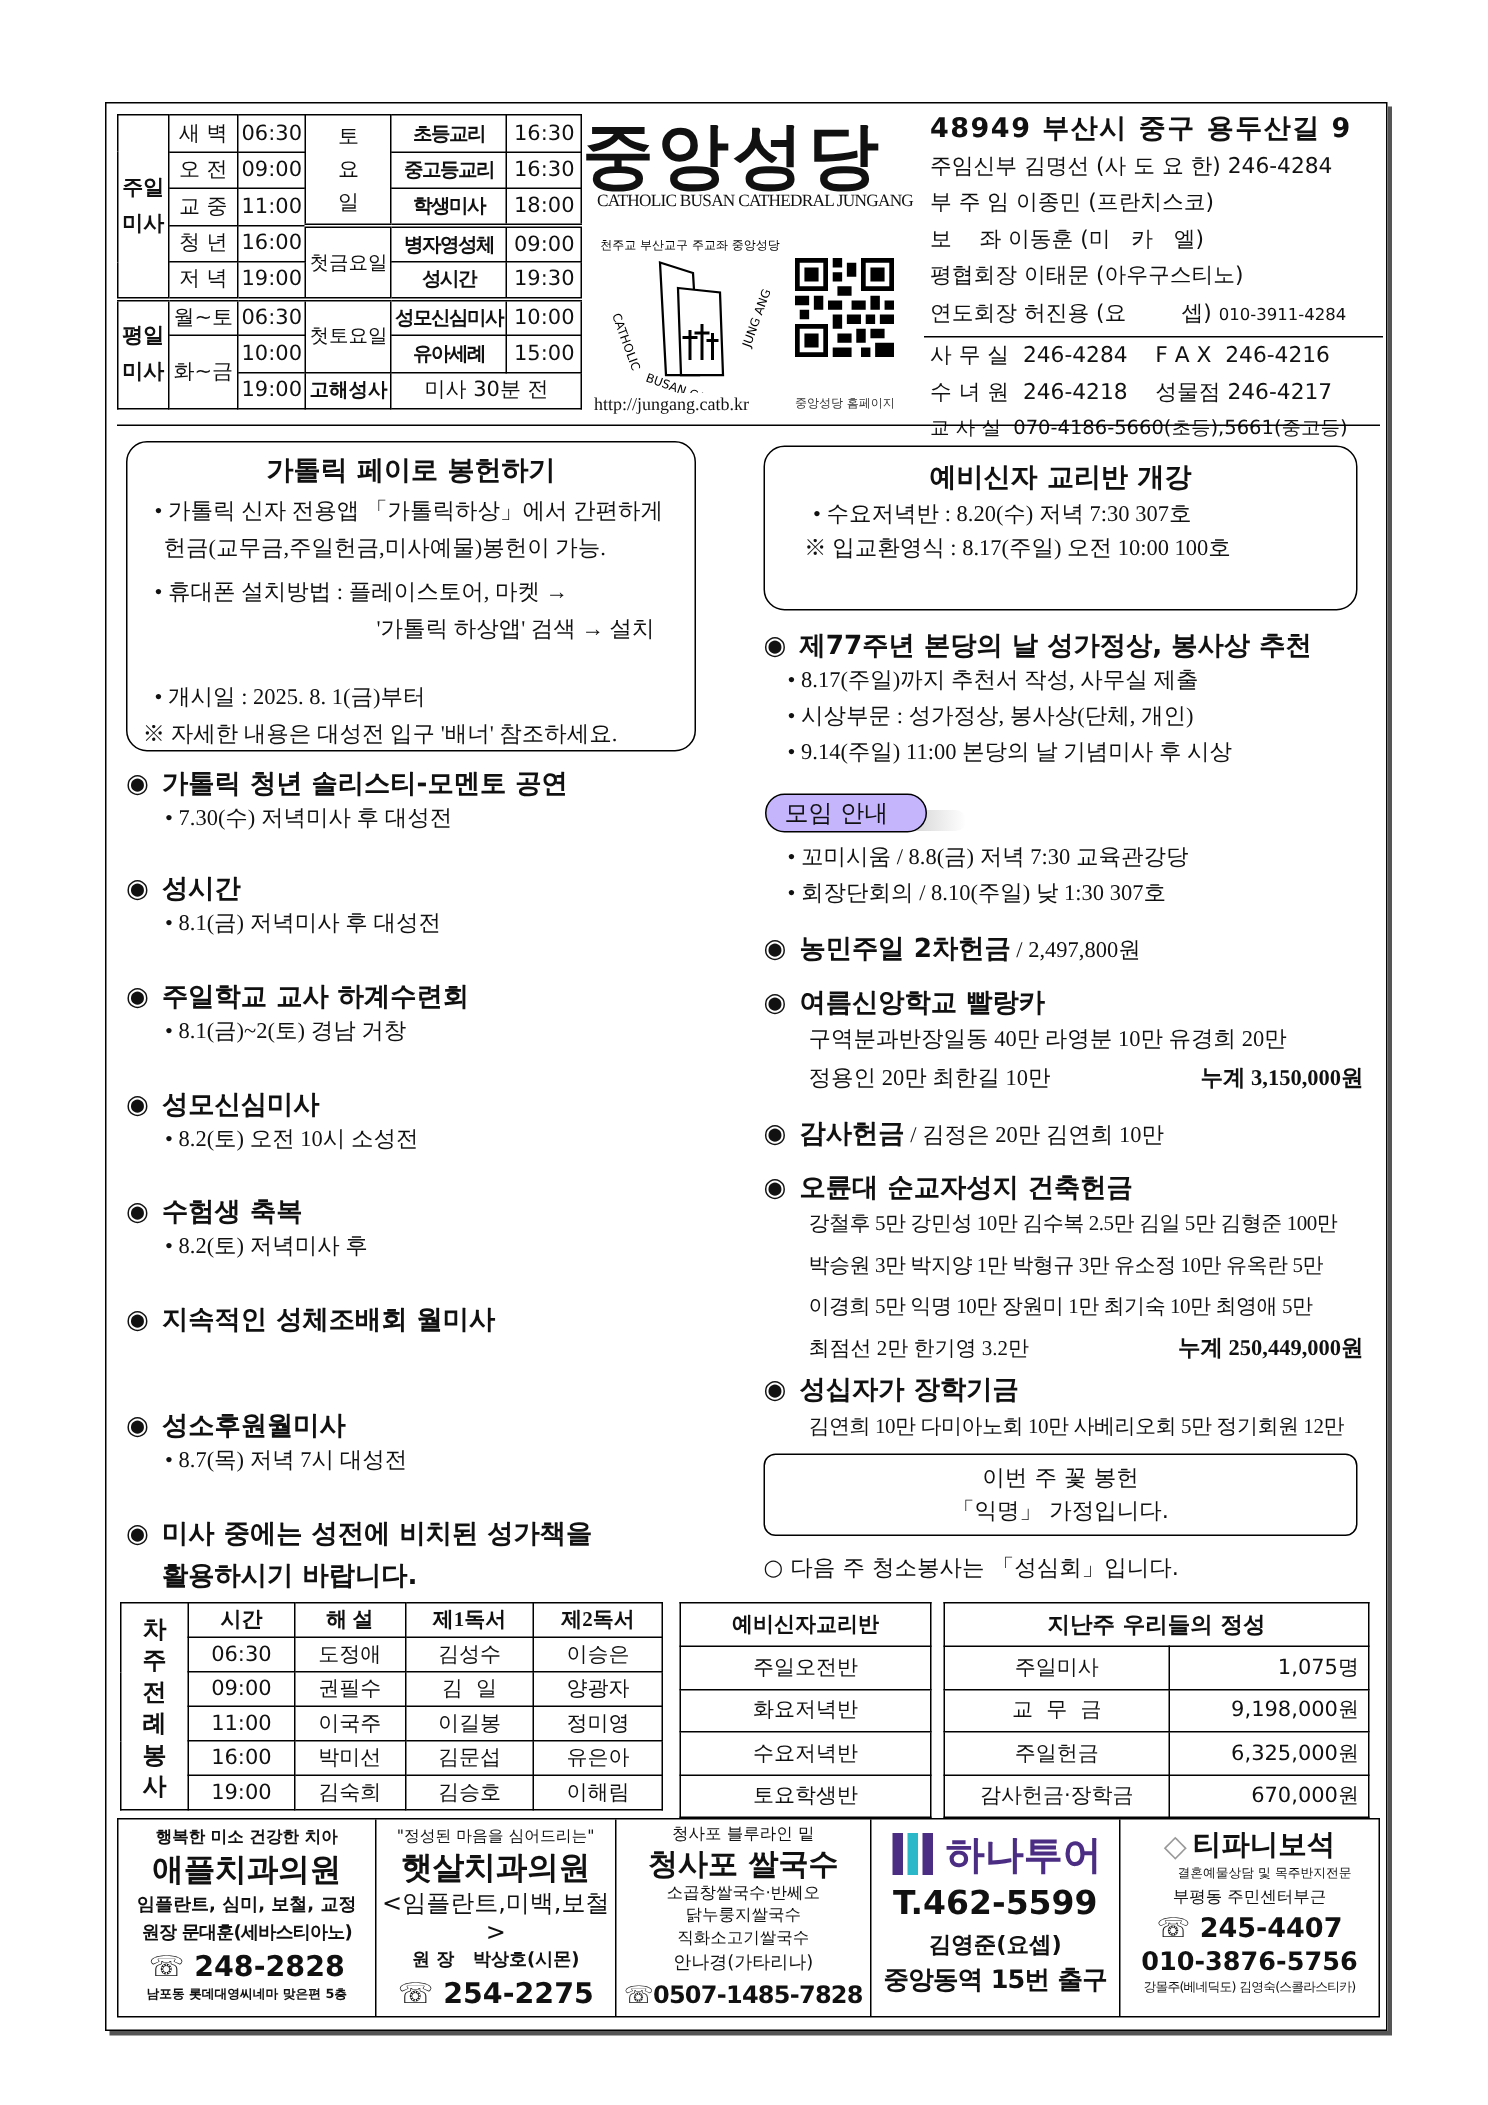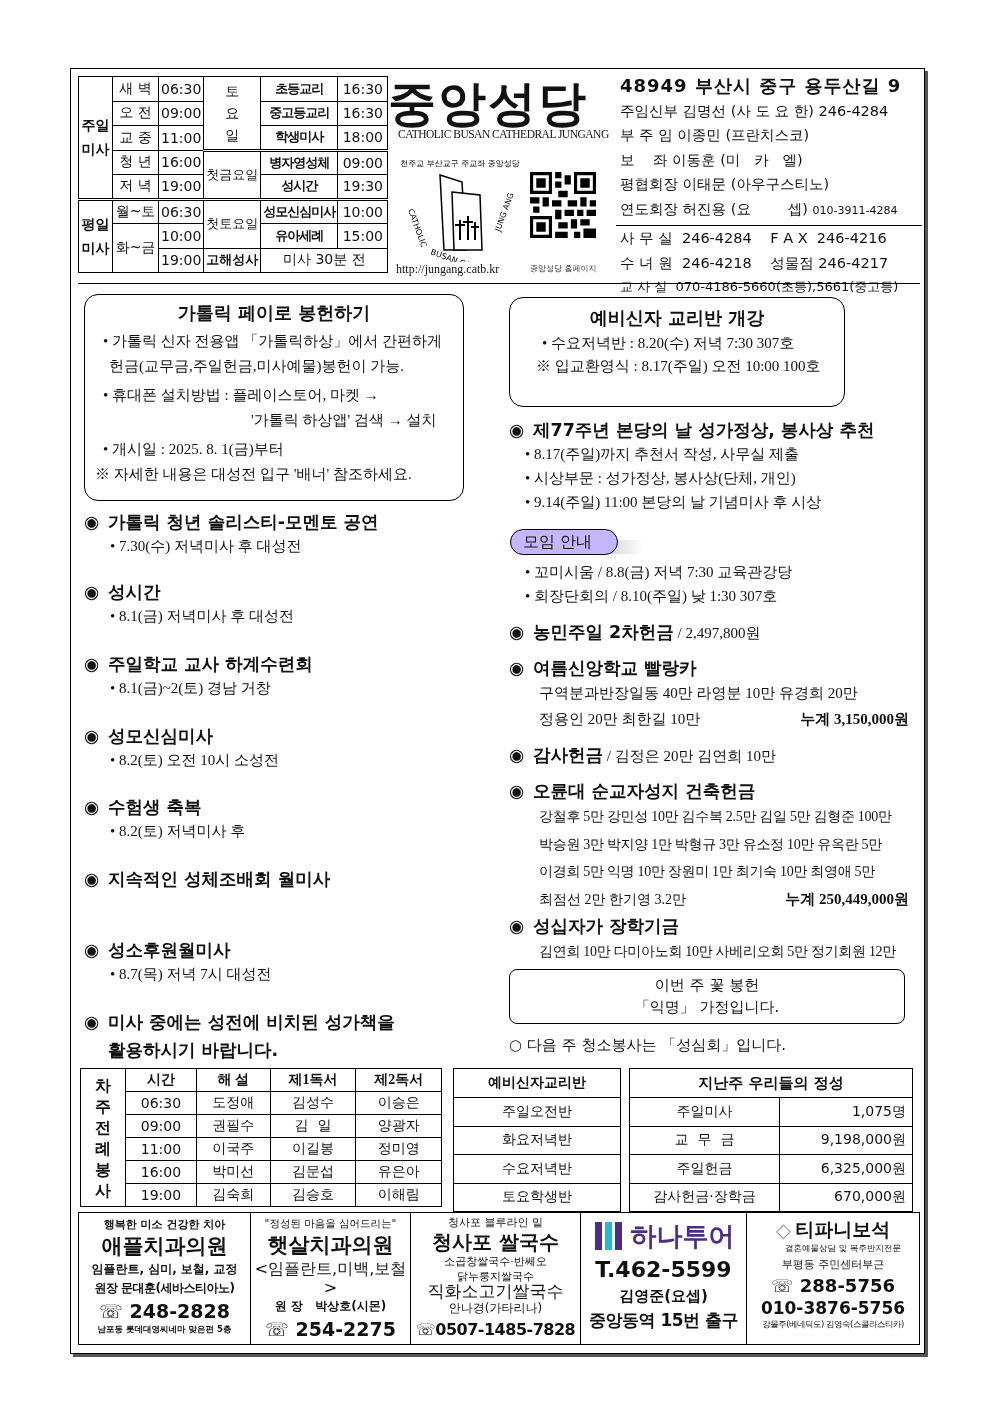--- a/index.html
+++ b/index.html
@@ -158,26 +158,26 @@
   <div style="white-space:pre;font-size:13px">교 사 실  070-4186-5660(초등),5661(중고등)</div>
 </div>
 <div style="position:absolute;left:615px;top:76px;height:207px;border-left:1px solid #fff"></div>
 <div class="hr-top"></div>
 
 <div class="rbox" style="left:84px;top:294px;width:380px;height:207px;padding:6px 10px;">
   <div class="box-title" style="margin-bottom:4px">가톨릭 페이로 봉헌하기</div>
   <div class="bl" style="padding-left:8px">• 가톨릭 신자 전용앱 「가톨릭하상」에서 간편하게</div>
   <div class="bl" style="padding-left:14px;margin-bottom:4px">   헌금(교무금,주일헌금,미사예물)봉헌이 가능.</div>
   <div class="bl" style="padding-left:8px">• 휴대폰 설치방법 : 플레이스토어, 마켓 →</div>
-  <div class="bl" style="padding-left:156px;margin-bottom:4px">'가톨릭 하상앱' 검색 → 설치</div>
+  <div class="bl" style="padding-left:156px;margin-bottom:20px">'가톨릭 하상앱' 검색 → 설치</div>
   <div class="bl" style="padding-left:8px">• 개시일 : 2025. 8. 1(금)부터</div>
   <div class="bl">※ 자세한 내용은 대성전 입구 '배너' 참조하세요.</div>
 </div>
 
-<div class="rbox" style="left:509px;top:297px;width:336px;height:110px;padding:8px 12px;">
+<div class="rbox" style="left:509px;top:297px;width:396px;height:110px;padding:8px 12px;">
   <div class="box-title" style="margin-bottom:2px">예비신자 교리반 개강</div>
   <div class="bl" style="padding-left:20px;line-height:23px">•  수요저녁반 : 8.20(수) 저녁 7:30   307호</div>
   <div class="bl" style="padding-left:14px;line-height:23px">※ 입교환영식 : 8.17(주일) 오전 10:00   100호</div>
 </div>
 
 <div class="abs" style="left:84px;top:510px;width:380px;">
   <div style="height:70px">
     <div class="item-h"><span class="mk">◉</span><span>가톨릭 청년 솔리스티-모멘토 공연</span></div>
     <div class="item-s">• 7.30(수) 저녁미사 후 대성전</div>
   </div>
@@ -370,21 +370,21 @@
     <div style="font-size:16px;line-height:19px">&lt;임플란트,미백,보철&gt;</div>
     <div style="font-size:12px;font-weight:bold;line-height:19px;white-space:pre">원 장   박상호(시몬)</div>
     <div style="font-size:19px;font-weight:bold;line-height:26px">☏ 254-2275</div>
     <div style="font-size:9px;font-weight:bold">국제시장사거리 동명당약국 3층</div>
   </div>
   <div class="ad" style="width:170px;padding-top:2px;line-height:15px">
     <div style="font-size:11px">청사포 블루라인 밑</div>
     <div style="font-size:20px;font-weight:bold;line-height:24px">청사포 쌀국수</div>
     <div style="font-size:11px">소곱창쌀국수·반쎄오</div>
     <div style="font-size:11px">닭누룽지쌀국수</div>
-    <div style="font-size:17px">직화소고기쌀국수</div>
+    <div style="font-size:11px">직화소고기쌀국수</div>
     <div style="font-size:12px;line-height:19px">안나경(가타리나)</div>
     <div style="font-size:16px;font-weight:bold;letter-spacing:-0.5px;line-height:24px">☏0507-1485-7828</div>
   </div>
   <div class="ad" style="width:166px;padding-top:4px">
     <div style="display:flex;align-items:center;justify-content:center;gap:4px;height:38px">
       <svg width="34" height="34" viewBox="0 0 34 34">
         <rect x="2" y="3" width="7" height="28" fill="#4b2d83"></rect>
         <rect x="12" y="3" width="7" height="28" fill="#2bb8c9"></rect>
         <rect x="22" y="3" width="7" height="28" fill="#4b2d83"></rect>
       </svg>
@@ -394,17 +394,17 @@
     <div style="font-size:15px;font-weight:bold;line-height:22px">김영준(요셉)</div>
     <div style="font-size:17px;font-weight:bold;line-height:26px;letter-spacing:-0.5px">중앙동역 15번 출구</div>
   </div>
   <div class="ad" style="flex:1;padding-top:4px">
     <div style="display:flex;align-items:center;justify-content:center;gap:4px;height:26px">
       <span style="font-size:20px;color:#999">◇</span>
       <span style="font-size:19px;font-weight:bold">티파니보석</span>
     </div>
     <div style="font-size:8.5px;padding-left:20px">결혼예물상담 및 목주반지전문</div>
     <div style="font-size:11px;line-height:20px">부평동 주민센터부근</div>
-    <div style="font-size:18px;font-weight:bold;line-height:22px">☏ 288-5756</div>
+    <div style="font-size:18px;font-weight:bold;line-height:22px">☏ 245-4407</div>
     <div style="font-size:17px;font-weight:bold;line-height:22px">010-3876-5756</div>
     <div style="font-size:8.5px;letter-spacing:-0.5px">강몰주(베네딕도) 김영숙(스콜라스티카)</div>
   </div>
 </div>
 
 </body></html>

